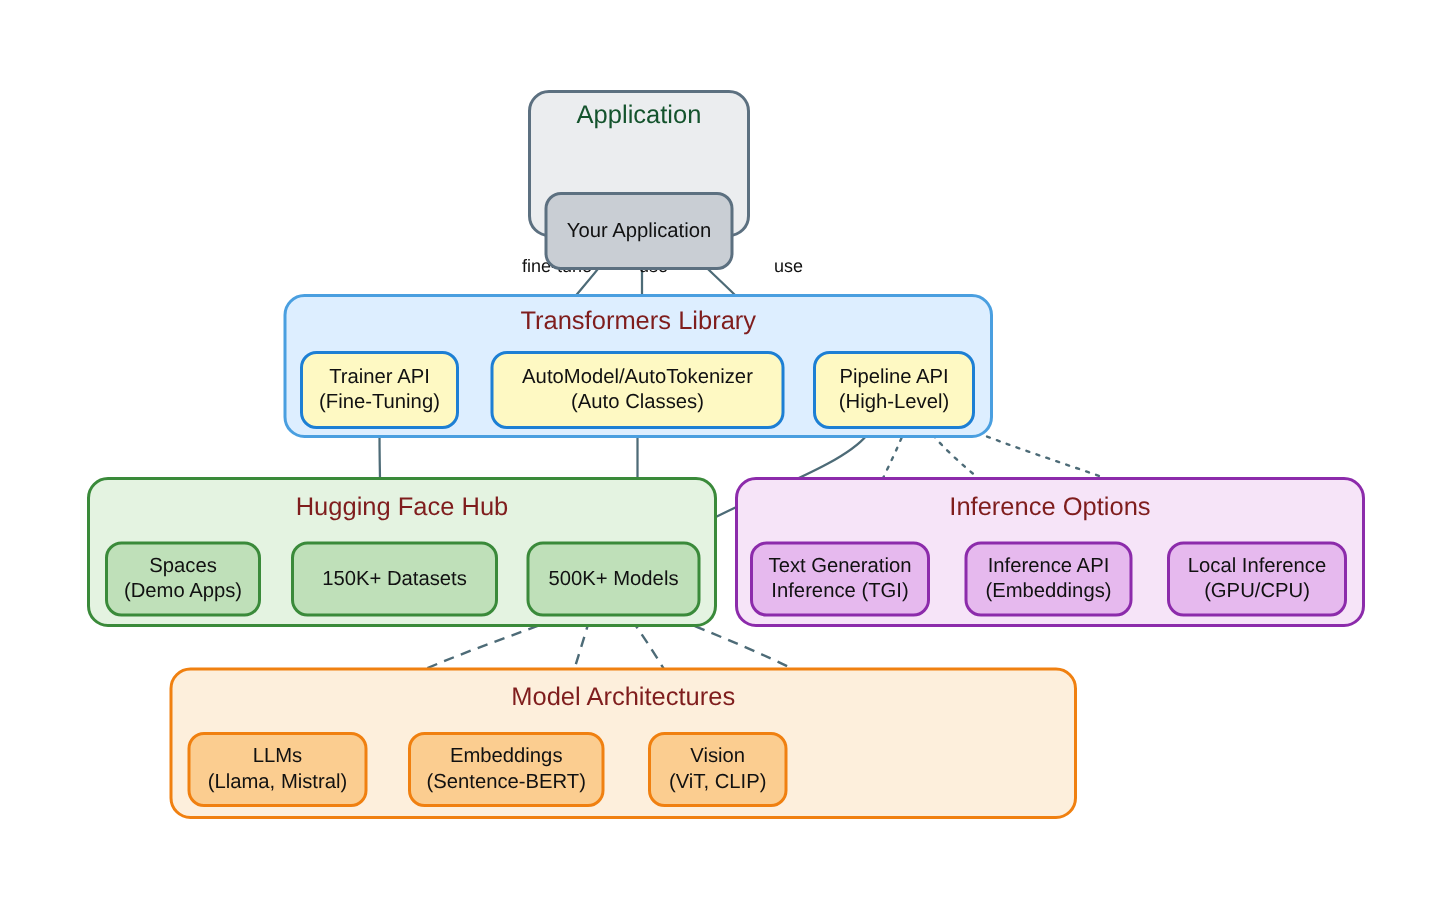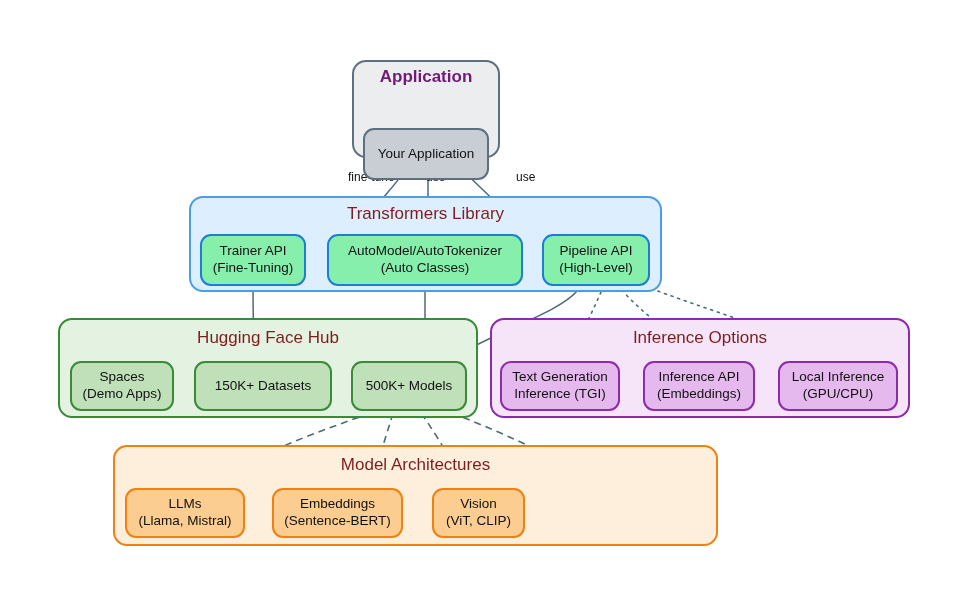--- a/index.html
+++ b/index.html
@@ -12,25 +12,25 @@
   .cluster-title{position:absolute;left:0;right:0;text-align:center;font-size:17px;color:#7f1d1d;white-space:nowrap;}
 
   .node{position:absolute;box-sizing:border-box;border-radius:11px;border-width:2px;border-style:solid;
         display:flex;align-items:center;justify-content:center;text-align:center;
         font-size:13.5px;line-height:1.25;color:#111;padding:2px 6px;}
   .node span{display:block;}
 
   
   .c-app{background:#ebedef;border-color:#5c7080;}
   .n-app{background:#c9ced4;border-color:#5c7080;margin-top:29px;}
-  .t-app{color:#701a75;font-weight:bold;}
+  .t-app{color:#14532d;}
 
   
   .c-tf{background:#ddeeff;border-color:#4a9fe0;}
-  .n-tf{background:#86efac;border-color:#1d7fd4;}
+  .n-tf{background:#fef9c3;border-color:#1d7fd4;}
 
   
   .c-hub{background:#e4f3e1;border-color:#3a8a3a;}
   .n-hub{background:#bfe0b9;border-color:#3a8a3a;}
 
   
   .c-inf{background:#f6e4f8;border-color:#8c2bab;}
   .n-inf{background:#e6b9ee;border-color:#8c2bab;}
 
   

